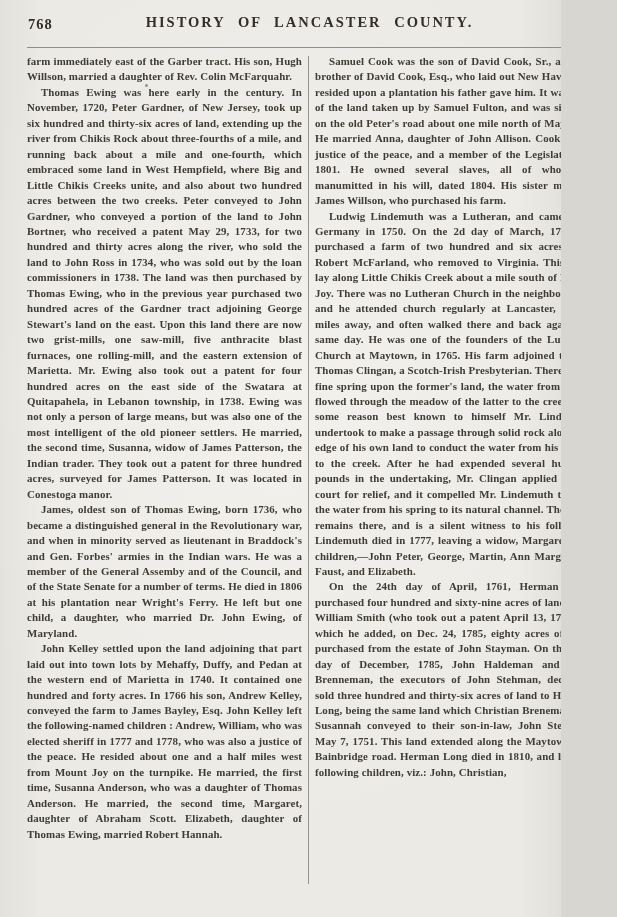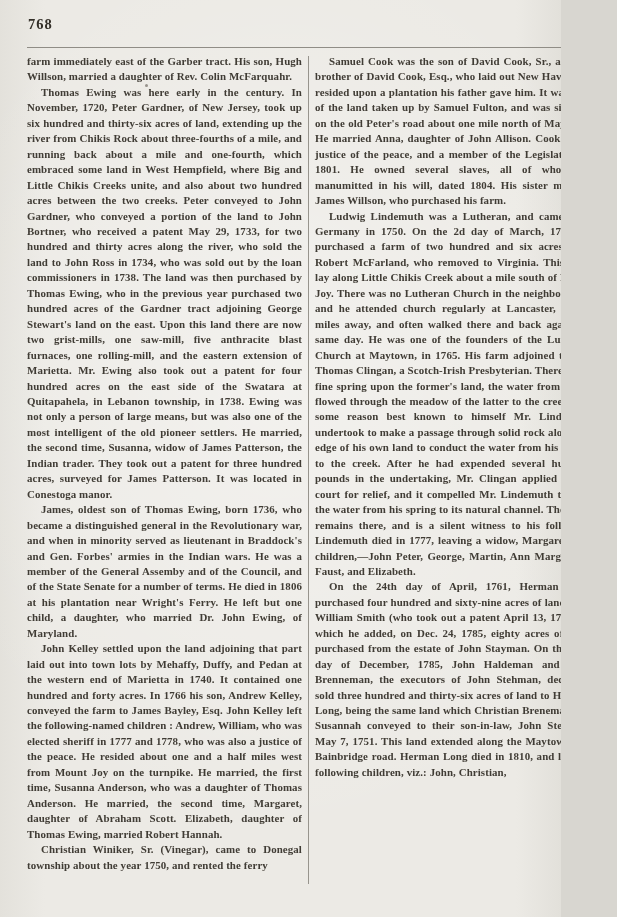--- a/index.html
+++ b/index.html
@@ -97,35 +97,35 @@
   .speck.s2 { left: 588px; top: 7px;  width: 3px; height: 3px; background: rgba(80,74,66,0.4); }
   .speck.s3 { left: 573px; top: 24px; width: 4px; height: 2px; background: rgba(80,74,66,0.35); }
 </style>
 </head>
 <body>
 
 <div class="page">
 
   <div class="header">
     <span class="page-number">768</span>
+    <span class="header-title">HISTORY OF LANCASTER COUNTY.</span>
   </div>
 
   <div class="header-rule"></div>
 
   <div class="speck s1"></div>
   <div class="speck s2"></div>
   <div class="speck s3"></div>
 
   <div class="columns">
     <div class="col left">
       <p class="continuation">farm immediately east of the Garber tract.  His son, Hugh Willson, married a daughter of Rev. Colin McFarquahr.</p>
       <p>Thomas Ewing was here early in the century.  In November, 1720, Peter Gardner, of New Jersey, took up six hundred and thirty-six acres of land, extending up the river from Chikis Rock about three-fourths of a mile, and running back about a mile and one-fourth, which embraced some land in West Hempfield, where Big and Little Chikis Creeks unite, and also about two hundred acres between the two creeks.  Peter conveyed to John Gardner, who conveyed a portion of the land to John Bortner, who received a patent May 29, 1733, for two hundred and thirty acres along the river, who sold the land to John Ross in 1734, who was sold out by the loan commissioners in 1738. The land was then purchased by Thomas Ewing, who in the previous year purchased two hundred acres of the Gardner tract adjoining George Stewart's land on the east.  Upon this land there are now two grist-mills, one saw-mill, five anthracite blast furnaces, one rolling-mill, and the eastern extension of Marietta.  Mr. Ewing also took out a patent for four hundred acres on the east side of the Swatara at Quitapahela, in Lebanon township, in 1738.  Ewing was not only a person of large means, but was also one of the most intelligent of the old pioneer settlers.  He married, the second time, Susanna, widow of James Patterson, the Indian trader.  They took out a patent for three hundred acres, surveyed for James Patterson.  It was located in Conestoga manor.</p>
       <p>James, oldest son of Thomas Ewing, born 1736, who became a distinguished general in the Revolutionary war, and when in minority served as lieutenant in Braddock's and Gen. Forbes' armies in the Indian wars.  He was a member of the General Assemby and of the Council, and of the State Senate for a number of terms.  He died in 1806 at his plantation near Wright's Ferry.  He left but one child, a daughter, who married Dr. John Ewing, of Maryland.</p>
       <p>John Kelley settled upon the land adjoining that part laid out into town lots by Mehaffy, Duffy, and Pedan at the western end of Marietta in 1740.  It contained one hundred and forty acres.  In 1766 his son, Andrew Kelley, conveyed the farm to James Bayley, Esq.  John Kelley left the following-named children : Andrew, William, who was elected sheriff in 1777 and 1778, who was also a justice of the peace. He resided about one and a half miles west from Mount Joy on the turnpike.  He married, the first time, Susanna Anderson, who was a daughter of Thomas Anderson.  He married, the second time, Margaret, daughter of Abraham Scott.  Elizabeth, daughter of Thomas Ewing, married Robert Hannah.</p>
-      <p>Christian Winiker, Sr. (Vinegar), came to Donegal township about the year 1750, and rented the ferry</p>
     </div>
     <div class="col right">
       <p>Samuel Cook was the son of David Cook, Sr., and the brother of David Cook, Esq., who laid out New Haven.  He resided upon a plantation his father gave him.  It was part of the land taken up by Samuel Fulton, and was situated on the old Peter's road about one mile north of Maytown.  He married Anna, daughter of John Allison.  Cook was a justice of the peace, and a member of the Legislature in 1801.  He owned several slaves, all of whom he manumitted in his will, dated 1804.  His sister married James Willson, who purchased his farm.</p>
       <p>Ludwig Lindemuth was a Lutheran, and came from Germany in 1750.  On the 2d day of March, 1752, he purchased a farm of two hundred and six acres from Robert McFarland, who removed to Virginia. This farm lay along Little Chikis Creek about a mile south of Mount Joy.  There was no Lutheran Church in the neighborhood, and he attended church regularly at Lancaster, twelve miles away, and often walked there and back again the same day.  He was one of the founders of the Lutheran Church at Maytown, in 1765.  His farm adjoined that of Thomas Clingan, a Scotch-Irish Presbyterian.  There was a fine spring upon the former's land, the water from which flowed through the meadow of the latter to the creek.  For some reason best known to himself Mr. Lindemuth undertook to make a passage through solid rock along the edge of his own land to conduct the water from his spring to the creek.  After he had expended several hundred pounds in the undertaking, Mr. Clingan applied to the court for relief, and it compelled Mr. Lindemuth to turn the water from his spring to its natural channel.  The ditch remains there, and is a silent witness to his folly. Mr. Lindemuth died in 1777, leaving a widow, Margaret, and children,—John Peter, George, Martin, Ann Margaretta, Faust, and Elizabeth.</p>
       <p>On the 24th day of April, 1761, Herman Long purchased four hundred and sixty-nine acres of land from William Smith (who took out a patent April 13, 1749), to which he added, on Dec. 24, 1785, eighty acres of land, purchased from the estate of John Stayman.  On the 24th day of December, 1785, John Haldeman and John Brenneman, the executors of John Stehman, deceased, sold three hundred and thirty-six acres of land to Herman Long, being the same land which Christian Breneman and Susannah conveyed to their son-in-law, John Stehman, May 7, 1751.  This land extended along the Maytown and Bainbridge road.  Herman Long died in 1810, and left the following children, viz.: John, Christian,</p>
     </div>
   </div>
 
   <div class="column-divider"></div>
 

